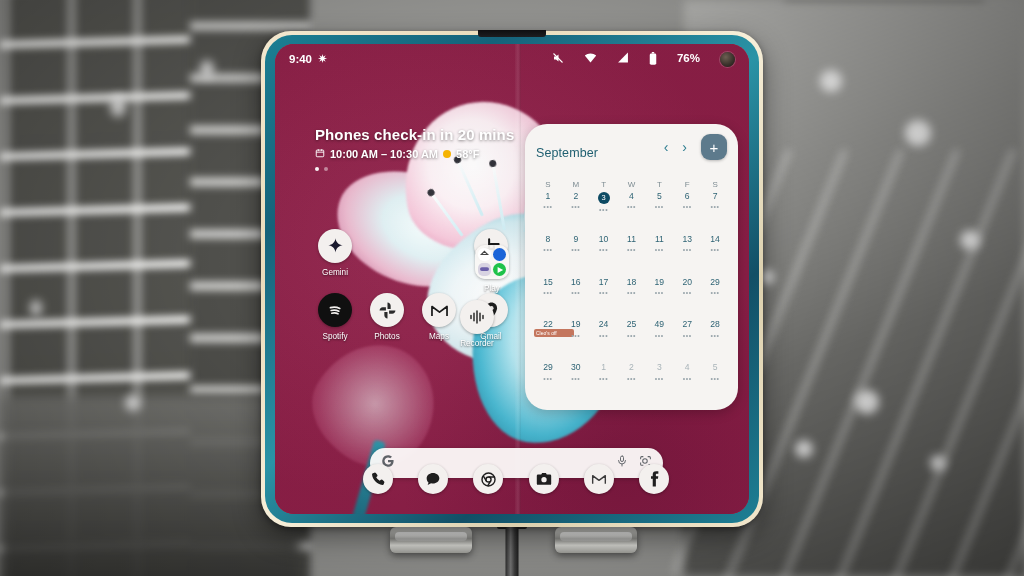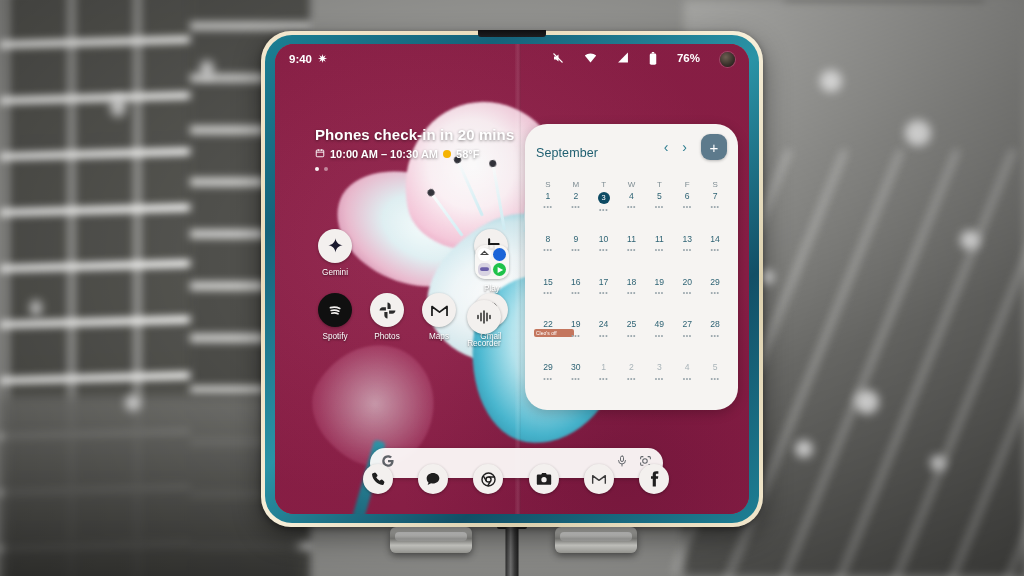--- a/index.html
+++ b/index.html
@@ -352,21 +352,21 @@
           </span>
           <span style="background:#1fc24a;position:relative;">
             <svg width="8" height="8" viewBox="0 0 10 10" style="position:absolute;left:3px;top:3px;">
                 <path d="M2 1.2v7.6L9 5z" fill="#fff"></path>
               </svg>
           </span>
         </div>
         <div class="applabel">Play</div>
       </div>
 
-      <div class="appcell" style="position:absolute;left:192px;top:256px;">
+      <div class="appcell" style="position:absolute;left:185px;top:256px;">
         <div class="appicon">
           <svg width="18" height="18" viewBox="0 0 24 24" stroke="#1f1f1f" stroke-width="1.9" stroke-linecap="round">
               <path d="M4 10v4M8 7v10M12 4v16M16 7v10M20 10v4"></path>
             </svg>
         </div>
         <div class="applabel">Recorder</div>
       </div>
 
       <div class="calwidget">
         <div class="cal-head">

